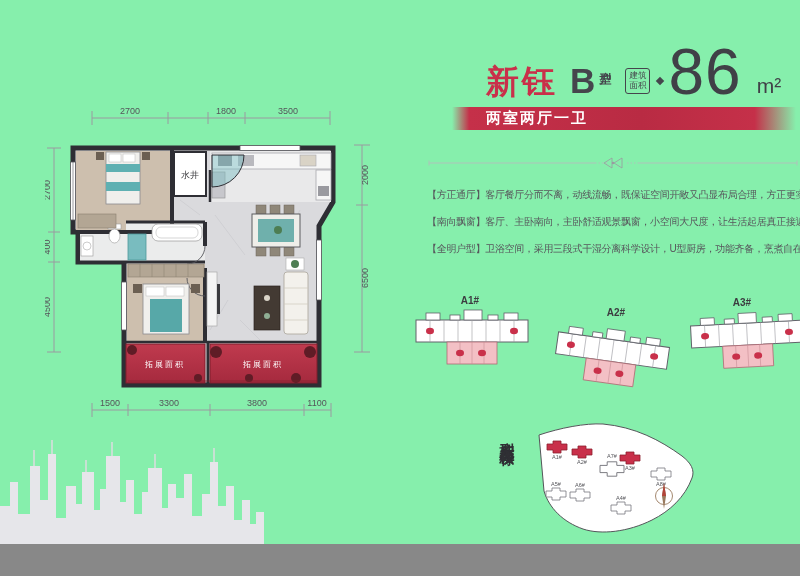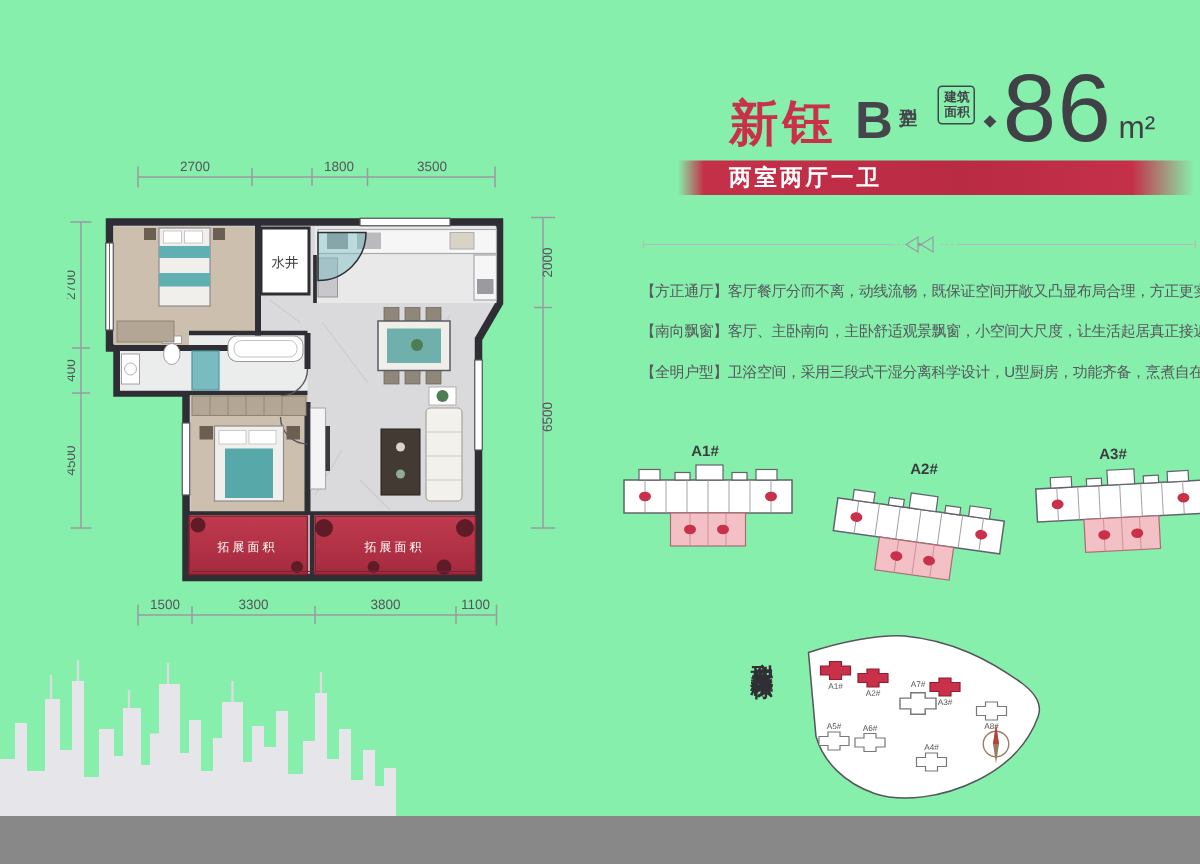--- a/index.html
+++ b/index.html
@@ -6,25 +6,25 @@
   .canvas{position:relative;width:800px;height:544px;background:#86efac;overflow:hidden;
           font-family:"Liberation Sans","DejaVu Sans",sans-serif;}
   svg text{font-family:"Liberation Sans","DejaVu Sans",sans-serif;}
 
   
   .title-row{position:absolute;left:486px;top:56px;display:flex;align-items:flex-end;height:42px;}
   .brand{font-size:33px;font-weight:bold;color:#c9304a;letter-spacing:3px;line-height:1;}
   .unit-letter{font-size:35px;font-weight:bold;color:#45454c;margin-left:12px;line-height:1;}
   .unit-suffix{writing-mode:vertical-rl;text-orientation:upright;font-size:12px;font-weight:bold;
                color:#45454c;height:36px;margin-left:3px;letter-spacing:1px;line-height:1.1;}
-  .area-badge{margin-left:14px;margin-bottom:15px;border:1.5px solid #45454c;border-radius:3px;
-              font-size:8.5px;font-weight:bold;color:#45454c;padding:2px 3px;line-height:1.15;text-align:left;}
+  .area-badge{margin-left:14px;margin-bottom:4px;border:1.5px solid #45454c;border-radius:3px;
+              font-size:8.5px;font-weight:normal;color:#45454c;padding:2px 3px;line-height:1.15;text-align:left;}
   .diamond{width:6px;height:6px;background:#45454c;transform:rotate(45deg);margin:0 5px 14px 7px;}
   .area-value{font-size:64px;color:#404047;font-weight:500;line-height:0.82;letter-spacing:1px;}
-  .area-unit{font-size:21px;color:#404047;margin-left:4px;margin-bottom:2px;line-height:1;}
+  .area-unit{font-size:21px;color:#404047;margin-left:15px;margin-bottom:2px;line-height:1;}
 
   
   .ribbon{position:absolute;left:452px;top:107px;width:344px;height:23px;display:flex;align-items:center;
           background:linear-gradient(90deg,rgba(201,48,74,0) 0%,#c53049 5%,#b92b43 55%,#c53049 88%,rgba(201,48,74,0) 100%);
           color:#fff;font-weight:bold;gap:11px;}
   .ribbon .left{margin-left:34px;font-size:15px;letter-spacing:2px;}
   .ribbon .right{margin-left:38px;font-size:15px;letter-spacing:1px;display:flex;align-items:baseline;}
   .ribbon .approx{font-size:9px;margin:0 1px;font-weight:normal;}
 
   

